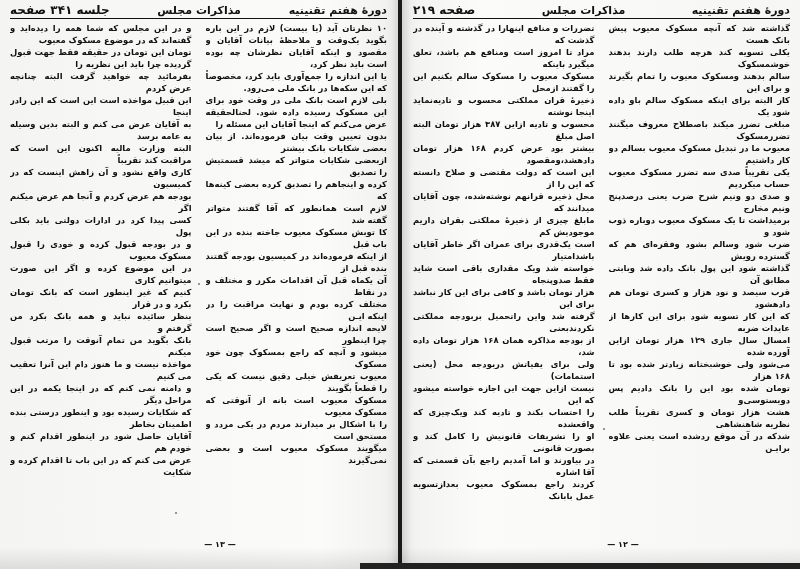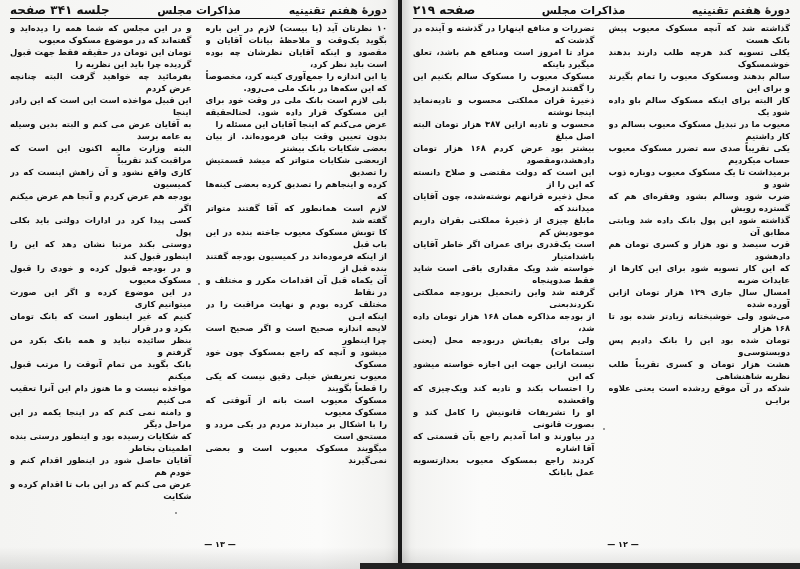--- a/index.html
+++ b/index.html
@@ -92,22 +92,22 @@
     <div class="header">
       <span class="title">دورهٔ هفتم تقنینیه</span>
       <span class="title">مذاکرات مجلس</span>
       <span class="num">جلسه ۳۴۱ صفحه</span>
     </div>
     <div class="header-rule"></div>
 
     <div class="body">
       <div class="col" id="lp-col-0">
           <p>۱۰ نظرتان آید (یا بیست) لازم در این باره بگوید یک‌وقت و ملاحظهٔ بیانات آقایان و مقصود و اینکه آقایان نظرشان چه بوده است باید نظر کرد، </p>
-          <p>یا این اندازه را جمع‌آوری کینه کرد، مخصوصاً که این سکه‌ها در بانک ملی می‌رود.</p>
-          <p>بلی لازم است بانک ملی در وقت خود برای این مسکوک قرار داده شود. لحنالحقیقه عرض می‌کنم که اینجا آقایان این مسئله را </p>
+          <p>یا این اندازه را جمع‌آوری باید کرد، مخصوصاً که این سکه‌ها در بانک ملی می‌رود.</p>
+          <p>بلی لازم است بانک ملی در وقت خود برای این مسکوک رسیده داده شود. لحنالحقیقه عرض می‌کنم که اینجا آقایان این مسئله را </p>
           <p>بدون تعیین وقت بیان فرموده‌اند. از بیان بعضی شکایات بانک بیشتر</p>
           <p>ازبعضی شکایات متواتر که میشد قسمتیش را تصدیق</p>
           <p>کرده و اینجاهم را تصدیق کرده بعضی کینه‌ها که</p>
           <p>لازم است همانطور که آقا گفتند متواتر گفته شد</p>
           <p>کا توبش مسکوک معیوب جاخته بنده در این باب قبل</p>
           <p>از اینکه فرموده‌اند در کمیسیون بودجه گفتند بنده قبل از</p>
           <p>آن یکماه قبل آن اقدامات مکرر و مختلف و در نقاط</p>
           <p>مختلف کرده بودم و نهایت مراقبت را در اینکه ایـن</p>
           <p>لایحه اندازه صحیح است و اگر صحیح است چرا اینطور</p>
           <p>میشود و آنچه که راجع بمسکوک چون خود مسکوک</p>
@@ -119,21 +119,20 @@
       <div class="col" id="lp-col-1">
           <p>و در این مجلس که شما همه را دیده‌اید و گفته‌اند که در موضوع مسکوک معیوب</p>
           <p>تومان این تومان در حقیقه فقط جهت قبول گردیده چرا باید این نظریه را</p>
           <p>بفرمائید چه خواهید گرفت البته چنانچه عرض کردم</p>
           <p>این قبیل مواخذه است این است که این رادر اینجا</p>
           <p>به آقایان عرض می کنم و البته بدین وسیله به عامه برسد</p>
           <p>البته وزارت مالیه اکنون این است که مراقبت کند تقریباً</p>
           <p>کاری واقع نشود و آن زاهش اینست که در کمیسیون</p>
           <p>بودجه هم عرض کردم و آنجا هم عرض میکنم اگر</p>
           <p>کسی پیدا کرد در ادارات دولتی باید بکلی پول</p>
-          <p>دوستی بکند مرتبا نشان دهد که این را اینطور قبول کند</p>
           <p>و در بودجه قبول کرده و خودی را قبول مسکوک معیوب</p>
           <p>در این موضوع کرده و اگر این صورت میتوانیم کاری</p>
           <p>کنیم که غیر اینطور است که بانک تومان بکرد و در قرار</p>
           <p>بنظر سائیده نباید و همه بانک بکرد من گرفتم و</p>
           <p>بانک بگوید من تمام آنوقت را مرتب قبول میکنم</p>
           <p>مواخذه نیست و ما هنوز دام این آنرا تعقیب می کنیم</p>
           <p>و دامنه نمی کنم که در اینجا یکمه در این مراحل دیگر</p>
           <p>که شکایات رسیده بود و اینطور درستی بنده اطمینان بخاطر</p>
           <p>آقایان حاصل شود در اینطور اقدام کنم و خودم هم</p>
           <p>عرض می کنم که در این باب تا اقدام کرده و شکایت</p>
@@ -153,22 +152,24 @@
       <span class="num">صفحه ۲۱۹</span>
     </div>
     <div class="header-rule"></div>
 
     <div class="body">
       <div class="col" id="rp-col-0">
           <p>گذاشته شد که آنچه مسکوک معیوب پیش بانک هست</p>
           <p>یکلی تسویه کند هرچه طلب دارند بدهند خوشمسکوک</p>
           <p>سالم بدهند ومسکوک معیوب را تمام بگیرند و برای این</p>
           <p>کار البته برای اینکه مسکوک سالم باو داده شود یک</p>
+          <p>مبلغی تضرر میکند باصطلاح معروف میگنند تضررمسکوک</p>
           <p>معیوب ما در تبدیل مسکوک معیوب بسالم دو کار داشتیم</p>
           <p>یکی تقریباً صدی سه تضرر مسکوک معیوب حساب میکردیم</p>
+          <p>و صدی دو ونیم شرح ضرب یعنی درصدپنج ونیم مخارج</p>
           <p>برمیداشت تا یک مسکوک معیوب دوباره ذوب شود و</p>
           <p>ضرب شود وسالم بشود وفقره‌ای هم که گسترده رویش</p>
           <p>گذاشته شود این پول بانک داده شد وبابتی مطابق آن</p>
           <p>قرب سیصد و نود هزار و کسری تومان هم دادهشود</p>
           <p>که این کار تسویه شود برای این کارها از عایدات ضربه</p>
           <p>امسال سال جاری ۱۲۹ هزار تومان ازاین آورده شده</p>
           <p>می‌شود ولی خوشبختانه زیادتر شده بود تا ۱۶۸ هزار</p>
           <p>تومان شده بود این را بانک دادیم پس دویستوسی‌و</p>
           <p>هشت هزار تومان و کسری تقریباً طلب نظریه شاهنشاهی</p>
           <p>شدکه در آن موقع ردشده است یعنی علاوه برایـن</p>
@@ -178,20 +179,21 @@
           <p>مراد تا امروز است ومنافع هم باشد، تعلق میگیرد باینکه</p>
           <p>مسکوک معیوب را مسکوک سالم بکنیم این را گفتند ازمحل</p>
           <p>ذخیرهٔ قران مملکتی محسوب و تادیه‌نماید اینجا نوشته</p>
           <p>محسوب و تادیه ازاین ۳۸۷ هزار تومان البته اصل مبلغ</p>
           <p>بیشتر بود عرض کردم ۱۶۸ هزار تومان دادهشد،ومقصود</p>
           <p>این است که دولت مقتضی و صلاح دانسته که این را از</p>
           <p>محل ذخیره قرانهم نوشته‌شده، چون آقایان میدانند که</p>
           <p>مابلغ چیزی از ذخیرهٔ مملکتی بقران داریم موجودیش کم</p>
           <p>است یک‌قدری برای عمران اگر خاطر آقایان باشدامتیار</p>
           <p>خواسته شد ویک مقداری باقی است شاید فقط صدوپنجاه</p>
+          <p>هزار تومان باشد و کافی برای این کار نباشد برای این</p>
           <p>گرفته شد واین راتحمیل بربودجه مملکتی نکردندبعنی</p>
           <p>از بودجه مذاکره همان ۱۶۸ هزار تومان داده شد،</p>
           <p>ولی برای یفیاتش دربودجه محل (یعنی استمامات)</p>
           <p>نیست ازاین جهت این اجازه خواسته میشود که این</p>
           <p>را احتساب بکند و تادیه کند ویک‌چیزی که واقعشده</p>
           <p>او را تشریفات قانونیش را کامل کند و بصورت قانونی</p>
           <p>در بیاورند و اما آمدیم راجع بآن قسمتی که آقا اشاره</p>
           <p>کردند راجع بمسکوک معیوب بعدازتسویه عمل بابانک</p>
         </div>
     </div>

